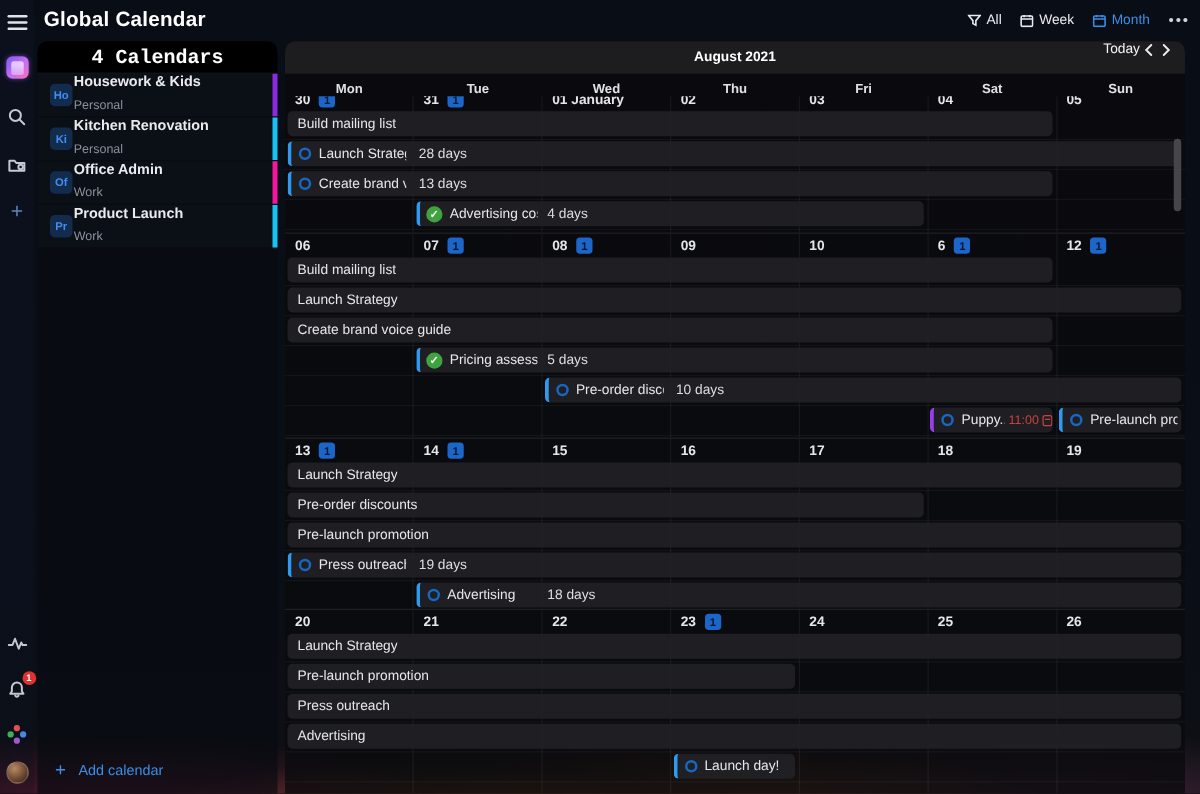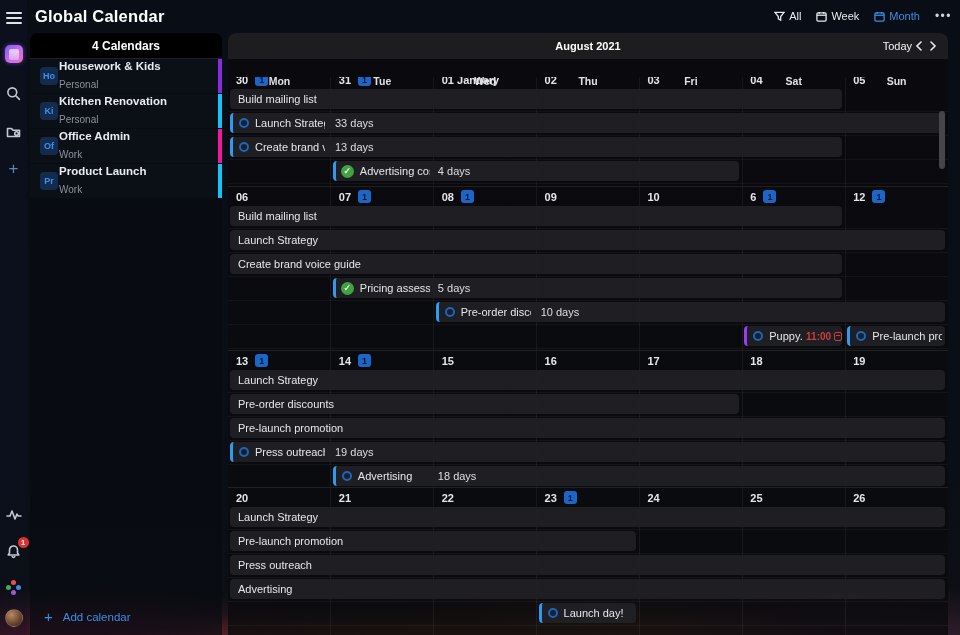--- a/index.html
+++ b/index.html
@@ -47,45 +47,45 @@
   .topctrl { position:absolute; right:8px; top:0; height:32px; display:flex; align-items:center; gap:15px; }
   .tbtn { display:flex; align-items:center; gap:4px; font-size:11px; color:#e8eaee; cursor:pointer; }
   .tbtn svg { stroke:#e8eaee; fill:none; stroke-width:1.4; }
   .tbtn.accent, .tbtn.accent svg { color:var(--accent); stroke:var(--accent); }
   .more { color:#cfd3da; font-size:12px; letter-spacing:1.5px; cursor:pointer; }
   
   .sidebar { position:absolute; left:30px; top:33px; width:192px; bottom:0;
     background:rgba(8,11,17,0.66); border-radius:8px 8px 0 0; }
   .side-head { height:26px; background:#000; border-radius:8px 8px 0 0;
     display:flex; align-items:center; justify-content:center;
-    font-size:12px; font-weight:700; color:#fff; border-bottom:1px solid #1d2027; }
+    font-size:16px; font-weight:700; color:#fff; border-bottom:1px solid #1d2027;font-family:Liberation Mono, monospace; }
   .cal-item { position:relative; height:34px; margin-bottom:1px; background:#0b0f16;
     display:flex; align-items:center; cursor:pointer; }
   .cal-badge { width:18px; height:18px; margin-left:10px; border-radius:4px; background:#132c4e;
     color:#3f8ef0; font-size:9px; font-weight:700; display:flex; align-items:center; justify-content:center; }
   .cal-meta { margin-left:1px; line-height:1.25; }
   .cal-name { font-size:11.5px; font-weight:700; color:#e9ebee; }
   .cal-type { font-size:10px; color:#8b919c; }
   .cal-stripe { position:absolute; right:0; top:0; width:4px; height:100%; }
   .addcal { position:absolute; left:14px; bottom:10px; display:flex; align-items:center; gap:10px;
     color:var(--accent); cursor:pointer; }
   .addcal .pl { font-size:15px; font-weight:400; }
   .addcal .lbl { font-size:11.5px; }
   
   .calendar { position:absolute; left:228px; top:33px; width:720px; bottom:0;
     background:rgba(10,10,13,0.78); border-radius:8px 8px 0 0; }
   .cal-head { position:relative; height:26px; background:#1d1d20; border-radius:8px 8px 0 0;
     display:flex; align-items:center; justify-content:center; }
   .month-title { font-size:11px; font-weight:700; color:#fff; }
-  .headright { position:absolute; right:8px; top:0; height:26px; display:flex; align-items:center; }
+  .headright { position:absolute; right:8px; top:0; height:26px; display:flex; align-items:flex-start; }
   .today { font-size:11px; color:#f2f3f5; cursor:pointer; }
   .chev { width:14px; height:14px; display:flex; align-items:center; justify-content:center; cursor:pointer; }
   .chev svg { stroke:#e8eaee; fill:none; stroke-width:1.6; stroke-linecap:round; }
   .dayhead { height:18px; display:flex; }
-  .dayhead span { flex:1; text-align:center; font-size:10.5px; font-weight:700; color:#dfe1e5; padding-top:16px; }
+  .dayhead span { flex:1; text-align:center; font-size:10.5px; font-weight:700; color:#dfe1e5; padding-top:6px; }
   .weeks { position:absolute; left:0; right:0; top:44px; bottom:0; overflow:hidden; }
   .week { position:relative; overflow:hidden; border-top:1px solid rgba(255,255,255,0.09); }
   .week.first { border-top:none; }
   .cols { position:absolute; inset:0; display:flex; pointer-events:none; }
   .cols i { flex:1; border-right:1px solid rgba(255,255,255,0.055); }
   .cols i:last-child { border-right:none; }
   .laneline { position:absolute; left:0; right:0; height:1px; background:rgba(255,255,255,0.045); pointer-events:none; }
   .daterow { position:relative; height:16px; display:flex; }
   .week.first .daterow { height:9px; }
   .week.first .daterow .dcell { margin-top:-7px; }
@@ -97,21 +97,21 @@
     display:flex; align-items:center; font-size:11px; color:#e6e7ea; cursor:pointer; overflow:hidden; }
   .ev .evtitle { padding-left:8px; white-space:nowrap; overflow:hidden; }
   .ev.open, .ev.done { border-left:3px solid #2e9af0; }
   .ev.puppy { border-left:3px solid #9a3df0; }
   .ev.open .evtitle, .ev.done .evtitle, .ev.puppy .evtitle { padding-left:6px; max-width:76px; }
   .circ { flex:none; width:10px; height:10px; margin-left:6px; border:2px solid #1766c2; border-radius:50%; }
   .chkic { flex:none; width:13px; height:13px; margin-left:5px; border-radius:50%; background:#3fa33f;
     color:#fff; font-size:9px; font-weight:700; display:flex; align-items:center; justify-content:center; }
   .dur { position:absolute; left:102px; top:0; height:20px; display:flex; align-items:center;
     font-size:11px; color:#dcdee2; white-space:nowrap; }
-  .evtime { margin-left:3px; font-size:10px; font-weight:700; color:#c9403f; white-space:nowrap; }
+  .evtime { margin-left:3px; font-size:10px; font-weight:400; color:#c9403f; white-space:nowrap; }
   .timeic { flex:none; width:8px; height:9px; margin-left:3px; border:1px solid #c9403f; border-radius:2px; position:relative; }
   .timeic::after { content:""; position:absolute; left:1px; right:1px; top:2px; height:1px; background:#c9403f; }
   .scrollthumb { position:absolute; right:3px; top:78px; width:6px; height:58px; border-radius:3px;
     background:#45454a; cursor:pointer; }
 </style>
 </head>
 <body>
 
 <div class="app">
 
@@ -285,21 +285,21 @@
             <div class="dcell">
               <span class="dnum">05</span>
             </div>
           </div>
           <div class="ev plain" style="left: 2px; width: 612.143px; top: 12px; height: 20px;">
             <span class="evtitle">Build mailing list</span>
           </div>
           <div class="ev open" style="left: 2px; width: 715px; top: 36px; height: 20px;">
             <span class="circ"></span>
             <span class="evtitle">Launch Strategy</span>
-            <span class="dur">33 days</span>
+            <span class="dur">28 days</span>
           </div>
           <div class="ev open" style="left: 2px; width: 612.143px; top: 60px; height: 20px;">
             <span class="circ"></span>
             <span class="evtitle">Create brand vo...</span>
             <span class="dur">13 days</span>
           </div>
           <div class="ev done" style="left: 104.857px; width: 406.429px; top: 84px; height: 20px;">
             <span class="chkic">✓</span>
             <span class="evtitle">Advertising cost...</span>
             <span class="dur">4 days</span>

